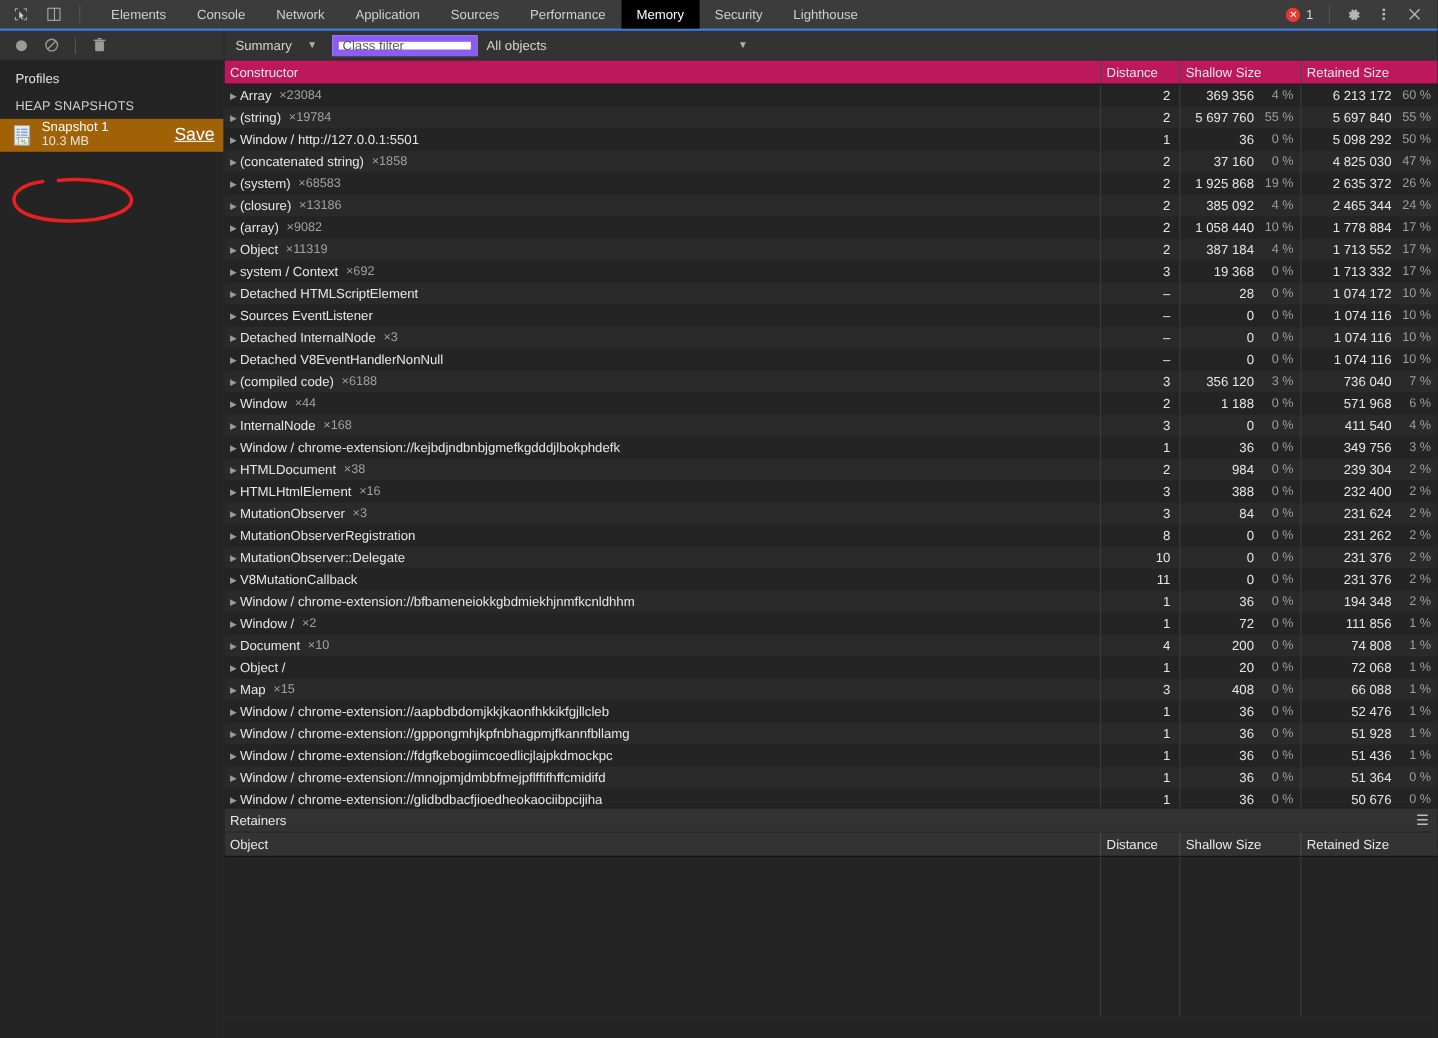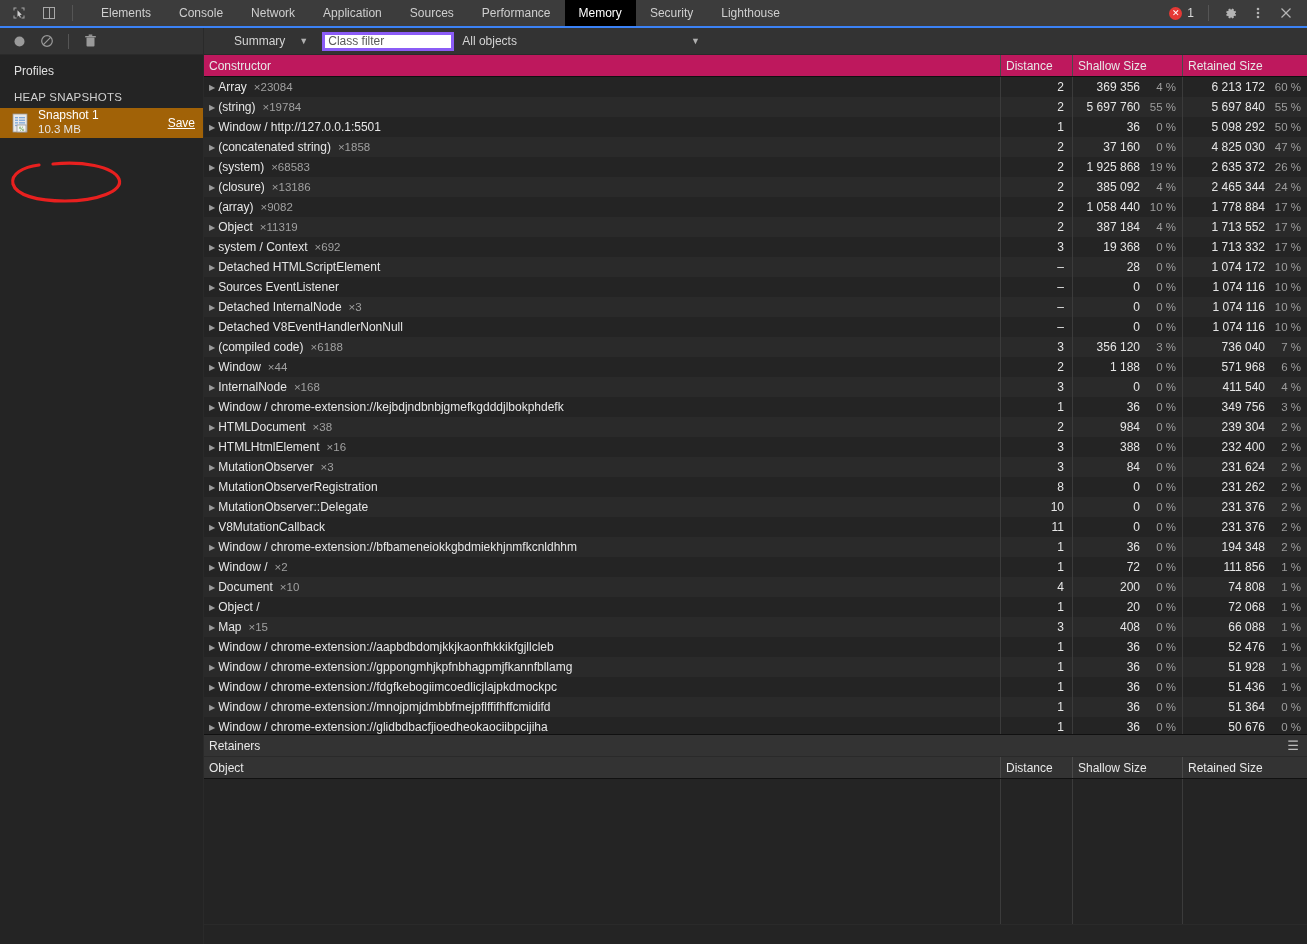--- a/index.html
+++ b/index.html
@@ -40,31 +40,31 @@
   .err-count { color: #d8d8d8; font-size: 12px; }
   .vsep { width: 1px; height: 16px; background: #555; margin: 0 6px; }
   .topbtn {
     width: 26px; height: 26px; display: flex; align-items: center; justify-content: center;
     color: #b4b4b4;
   }
 
   
   .toolbar2 {
     height: 27px; background: #333333; display: flex; align-items: center;
-    border-bottom: 1px solid #2a2a2a; flex: none; gap: 20px;
+    border-bottom: 1px solid #2a2a2a; flex: none;
   }
   .t2-left { width: 204px; display: flex; align-items: center; padding-left: 10px; gap: 10px;
              border-right: 1px solid #2a2a2a; height: 100%; }
   .t2-ico { width: 18px; height: 18px; display: flex; align-items: center; justify-content: center; color: #9a9a9a; }
   .t2-sep { width: 1px; height: 15px; background: #555; margin: 0 2px; }
   .t2-main { display: flex; align-items: center; padding-left: 8px; gap: 0; height: 100%; }
   .select-box { display: flex; align-items: center; gap: 14px; padding: 0 4px 0 2px; color: #d4d4d4; font-size: 12px; }
   .caret { font-size: 9px; color: #b0b0b0; }
   .class-filter {
-    width: 132px; height: 19px; background: #ffffff; border: 3px solid #8b5cf6;
+    width: 132px; height: 19px; background: #ffffff; border: 6px solid #8b5cf6;
     margin: 0 8px 0 10px; color: #5a5a5a; font-size: 12px; padding: 0 3px;
     display: flex; align-items: center;
   }
   .allobj { display: flex; align-items: center; color: #d4d4d4; font-size: 12px; }
   .allobj .caret { margin-left: 174px; }
 
   
   .body { flex: 1; display: flex; min-height: 0; }
 
   
@@ -75,21 +75,21 @@
   .sb-title { padding: 9px 0 7px 14px; font-size: 12px; color: #e0e0e0; }
   .sb-section { padding: 6px 0 5px 14px; font-size: 11.5px; color: #cfcfcf; letter-spacing: .2px; }
   .snap-item {
     height: 30px; background: #a16207; display: flex; align-items: center;
     padding: 0 8px 0 12px; position: relative;
   }
   .snap-icon { width: 18px; height: 20px; flex: none; position: relative; }
   .snap-text { margin-left: 8px; line-height: 1.15; }
   .snap-name { color: #ffffff; font-size: 12px; }
   .snap-size { color: #e6e6e6; font-size: 11.5px; }
-  .snap-save { margin-left: auto; color: #ffffff; font-size: 12px; text-decoration: underline; }
+  .snap-save { margin-left: auto; color: #ffffff; font-size: 16px; text-decoration: underline; }
   .annot { position: absolute; left: 9px; top: 105px; pointer-events: none; }
 
   
   .main { flex: 1; display: flex; flex-direction: column; min-width: 0; background: #242424; }
 
   
   .thead {
     height: 22px; background: #be185d; display: flex; align-items: stretch;
     border-bottom: 1px solid #111; flex: none;
   }

